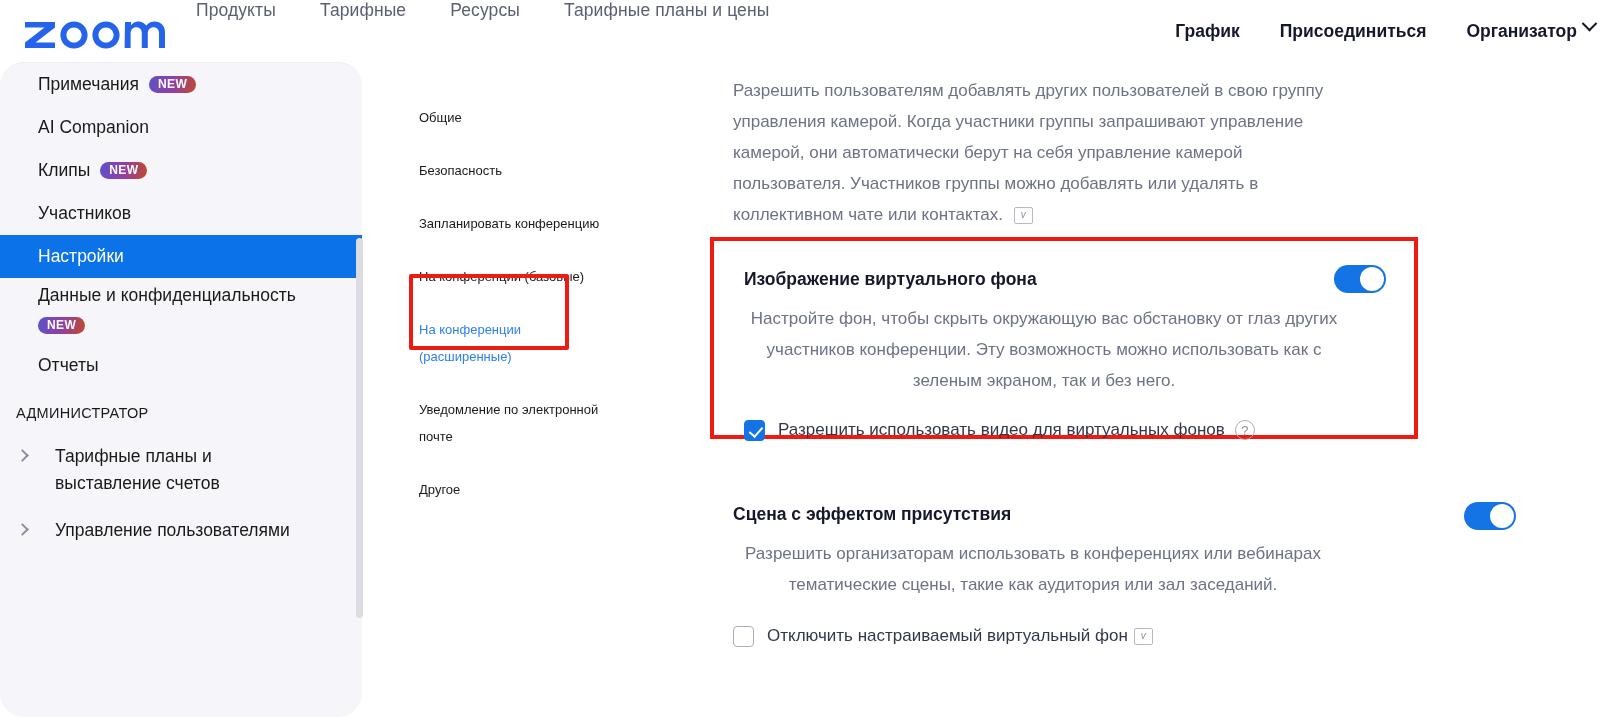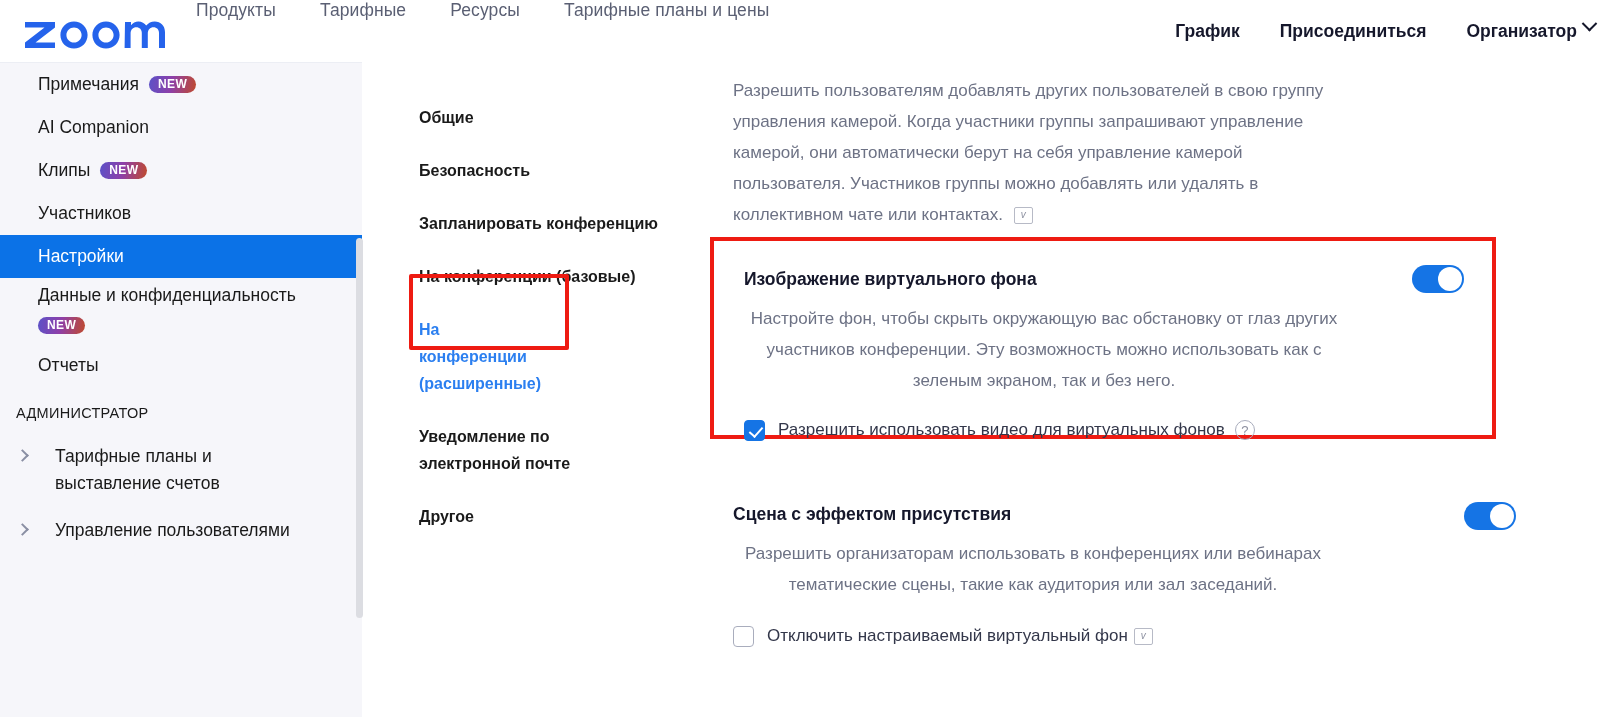--- a/index.html
+++ b/index.html
@@ -120,20 +120,21 @@
   
   .sidebar {
     position: absolute;
     left: 0;
     top: 62px;
     width: 362px;
     height: 655px;
     background: #f6f6fa;
     border-top: 1px solid #eceef4;
     overflow: hidden;
+    border-radius: 24px;
   }
   .side-item {
     position: relative;
     display: flex;
     align-items: center;
     min-height: 43px;
     padding: 2px 16px 2px 38px;
     font-size: 17.5px;
     color: #1a1a1a;
     cursor: pointer;
@@ -215,25 +216,24 @@
     position: absolute;
     left: 363px;
     top: 62px;
     width: 347px;
     height: 655px;
     background: #ffffff;
     padding-top: 29px;
   }
   .tab-item {
     padding: 13px 26px 13px 56px;
-    font-size: 16px;
+    font-size: 13px;
     color: #1a1a1a;
     line-height: 27px;
     cursor: pointer;
-    font-weight: bold;
   }
   .tab-item.selected {
     color: #2b7ff0;
   }
   .tab-highlight {
     position: absolute;
     left: 46px;
     top: 212px;
     width: 160px;
     height: 76px;
@@ -278,21 +278,21 @@
     vertical-align: 2px;
     font-style: italic;
     cursor: pointer;
   }
 
   
   .highlight-card {
     position: absolute;
     left: 0px;
     top: 175px;
-    width: 786px;
+    width: 708px;
     height: 202px;
     border: 4px solid #ee1b12;
     background: #ffffff;
   }
 
   .setting-block { position: relative; }
 
   .setting-title {
     font-size: 17.5px;
     font-weight: 700;

